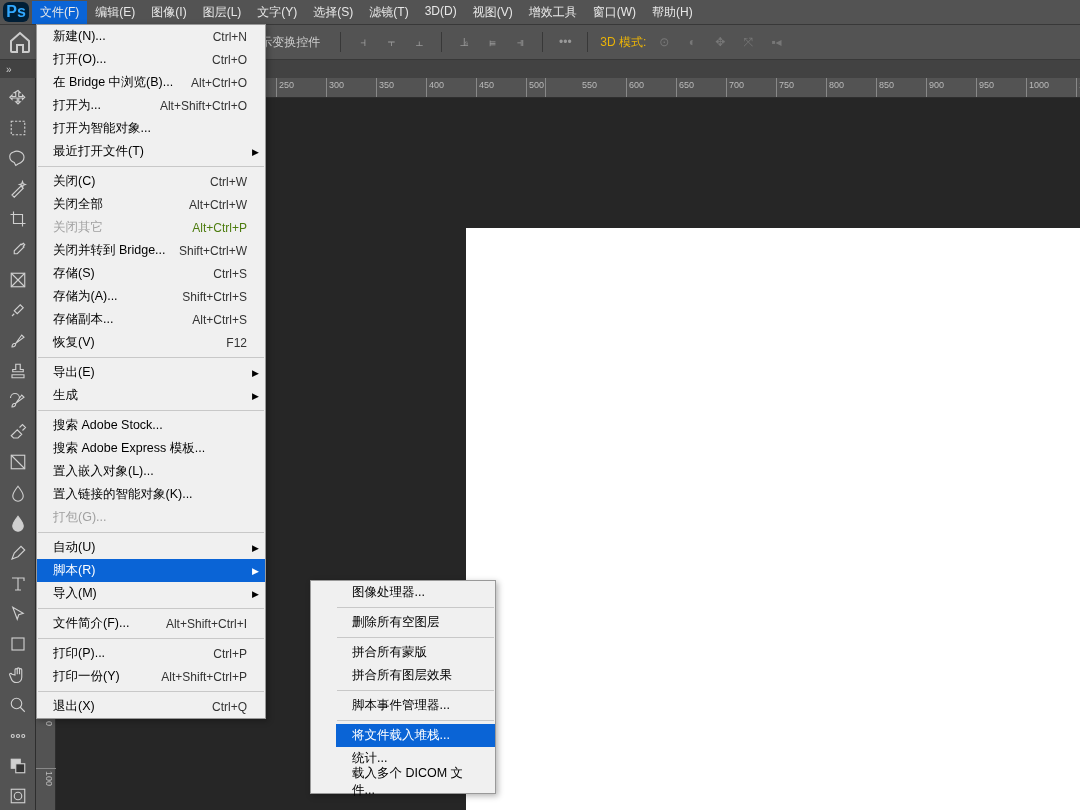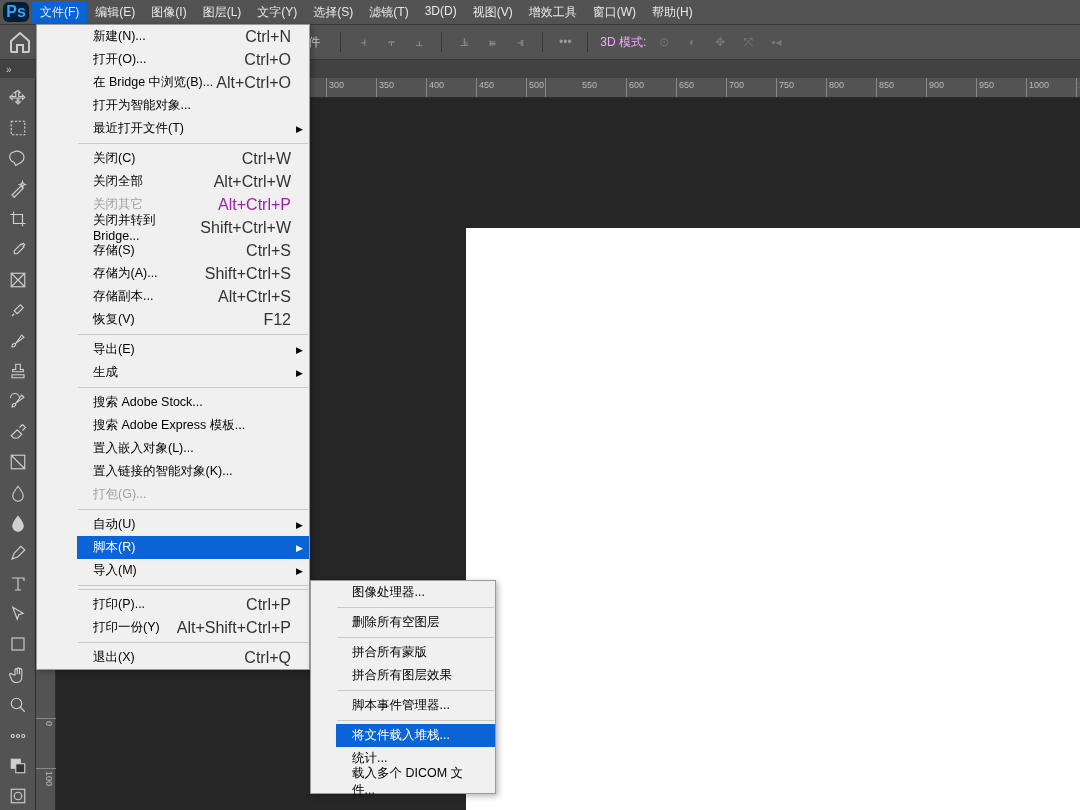--- a/index.html
+++ b/index.html
@@ -27,30 +27,30 @@
 
 .ruler-area { position: absolute; left: 36px; top: 0; right: 0; bottom: 0; background: #262626; }
 .ruler-h { position: absolute; top: 0; left: 20px; right: 0; height: 20px; background: #535353; border-bottom: 1px solid #2e2e2e; font-size: 9px; color: #bbb; overflow: hidden; }
 .ruler-h .tick { position: absolute; top: 0; height: 20px; display: flex; align-items: flex-start; padding-top: 2px; border-left: 1px solid #888; padding-left: 2px; }
 .ruler-v { position: absolute; top: 20px; left: 0; width: 20px; bottom: 0; background: #535353; border-right: 1px solid #2e2e2e; font-size: 9px; color: #bbb; }
 .ruler-v .tick { position: absolute; left: 0; width: 20px; writing-mode: vertical-rl; padding: 2px; border-top: 1px solid #888; }
 .ruler-corner { position: absolute; top: 0; left: 0; width: 20px; height: 20px; background: #535353; border-right: 1px solid #2e2e2e; border-bottom: 1px solid #2e2e2e; }
 .canvas { position: absolute; top: 150px; left: 430px; width: 700px; height: 700px; background: #fff; }
 
 .dropdown { position: absolute; background: #f0f0f0; border: 1px solid #999; box-shadow: 2px 2px 6px rgba(0,0,0,.3); font-size: 12.5px; color: #000; z-index: 100; }
-.dropdown.file { left: 36px; top: 24px; width: 274px; padding-left: 40px; }
+.dropdown.file { left: 36px; top: 24px; width: 230px; }
 .dropdown.submenu { left: 310px; top: 580px; width: 186px; padding-left: 25px; }
 .dd-item { height: 23px; display: flex; align-items: center; justify-content: space-between; padding: 0 18px 0 16px; cursor: pointer; position: relative; }
 .dd-item.disabled { color: #a0a0a0; }
 .dd-item.highlight { background: #0a64d6; color: #fff; }
 .dd-item .arrow { position: absolute; right: 6px; font-size: 10px; }
 .dd-item .arrow::after { content: "▶"; font-size: 9px; }
 .dd-sep { height: 1px; background: #c8c8c8; margin: 3px 1px; }
-.dd-shortcut { color: #333; font-size: 16px; }
-.dd-item.disabled .dd-shortcut { color: #a21caf; }
+.dd-shortcut { color: #333; font-size: 12px; }
+.dd-item.disabled .dd-shortcut { color: #4d7c0f; }
 
 .watermark { position: absolute; right: 12px; bottom: 10px; color: rgba(255,255,255,.55); font-size: 18px; display: flex; align-items: center; gap: 6px; }
 .watermark .circ { width: 26px; height: 26px; border: 2px solid rgba(255,255,255,.55); border-radius: 50%; display: flex; align-items: center; justify-content: center; font-size: 14px; }
 </style>
 </head>
 <body>
 
 <div class="menubar">
   <div class="ps-logo">
       <span>Ps</span>
@@ -92,21 +92,21 @@
   <div class="opt-btn">⫞</div>
   <div class="opt-btn">⫟</div>
   <div class="opt-btn">⫠</div>
   <div class="opt-divider"></div>
   <div class="opt-btn">⫡</div>
   <div class="opt-btn">⫢</div>
   <div class="opt-btn">⫣</div>
   <div class="opt-divider"></div>
   <div class="opt-btn">•••</div>
   <div class="opt-divider"></div>
-  <span style="color:#f0abfc">3D 模式:</span>
+  <span style="color:#eab308">3D 模式:</span>
   <div class="opt-btn" style="color:#777">⊙</div>
   <div class="opt-btn" style="color:#777">◐</div>
   <div class="opt-btn" style="color:#777">✥</div>
   <div class="opt-btn" style="color:#777">⤧</div>
   <div class="opt-btn" style="color:#777">▪◂</div>
 </div>
 
 <div class="tab-row">
   <span class="tab-chevron">»</span>
 </div>
@@ -282,20 +282,24 @@
     </div>
     <div class="dd-item">
       <span>打开(O)...</span>
       <span class="dd-shortcut">Ctrl+O</span>
     </div>
     <div class="dd-item">
       <span>在 Bridge 中浏览(B)...</span>
       <span class="dd-shortcut">Alt+Ctrl+O</span>
     </div>
     <div class="dd-item">
+      <span>打开为...</span>
+      <span class="dd-shortcut">Alt+Shift+Ctrl+O</span>
+    </div>
+    <div class="dd-item">
       <span>打开为智能对象...</span>
     </div>
     <div class="dd-item">
       <span>最近打开文件(T)</span>
       <span class="arrow"></span>
     </div>
     <div class="dd-sep"></div>
     <div class="dd-item">
       <span>关闭(C)</span>
       <span class="dd-shortcut">Ctrl+W</span>
@@ -360,20 +364,24 @@
     </div>
     <div class="dd-item highlight">
       <span>脚本(R)</span>
       <span class="arrow"></span>
     </div>
     <div class="dd-item">
       <span>导入(M)</span>
       <span class="arrow"></span>
     </div>
     <div class="dd-sep"></div>
+    <div class="dd-item">
+      <span>文件简介(F)...</span>
+      <span class="dd-shortcut">Alt+Shift+Ctrl+I</span>
+    </div>
     <div class="dd-sep"></div>
     <div class="dd-item">
       <span>打印(P)...</span>
       <span class="dd-shortcut">Ctrl+P</span>
     </div>
     <div class="dd-item">
       <span>打印一份(Y)</span>
       <span class="dd-shortcut">Alt+Shift+Ctrl+P</span>
     </div>
     <div class="dd-sep"></div>

